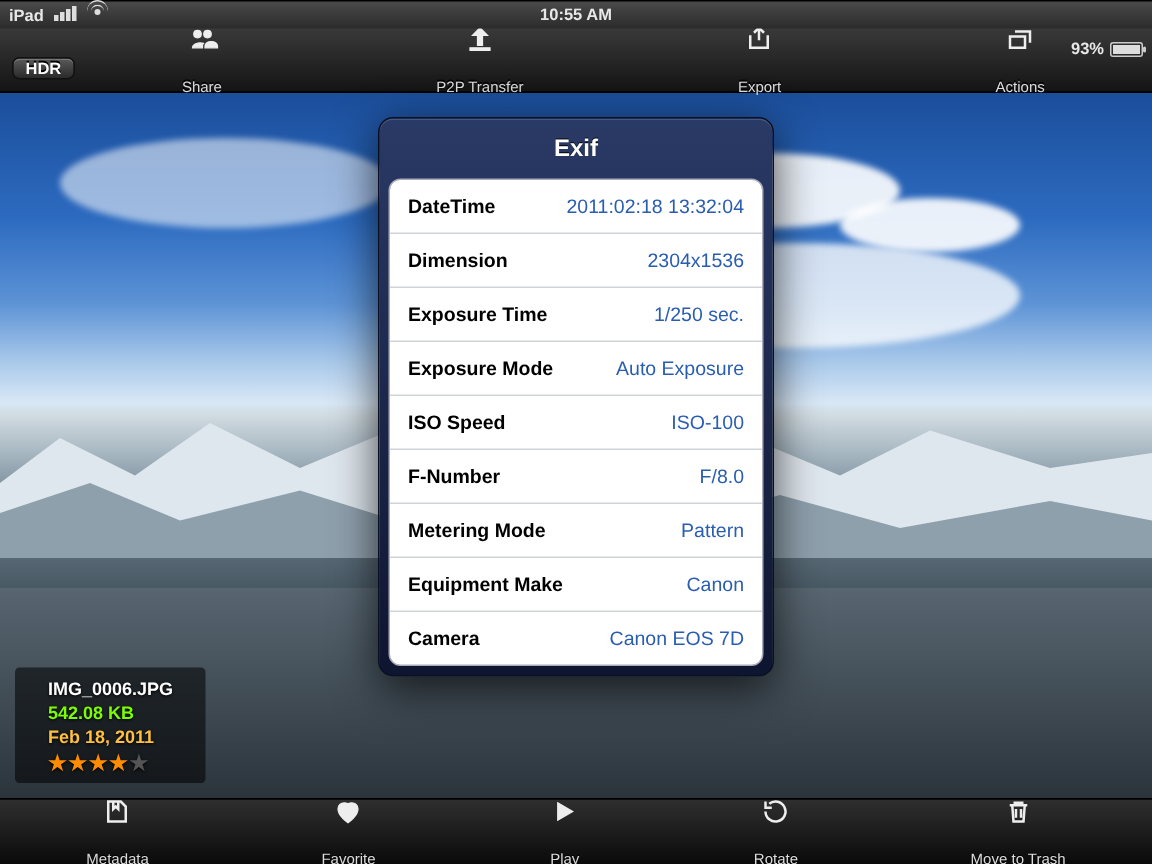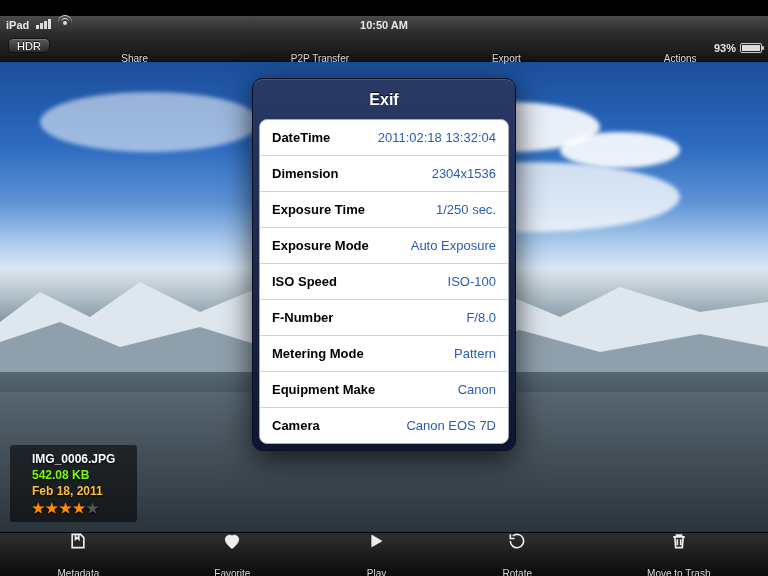--- a/index.html
+++ b/index.html
@@ -1,21 +1,21 @@
 <!DOCTYPE html>
 <html><head>
 <meta charset="utf-8">
 <style>
   * { box-sizing: border-box; margin: 0; padding: 0; }
   html, body { width: 768px; height: 576px; overflow: hidden; font-family: "Helvetica Neue", Helvetica, Arial, sans-serif; }
   body { position: relative; background: #000; color: #fff; }
 
   
   .statusbar {
-    position: absolute; top: 16px; left: 0; right: 0; height: 18px;
+    position: absolute; top: 1px; left: 0; right: 0; height: 18px;
     background: linear-gradient(#4a4a4a,#2b2b2b);
     display: flex; align-items: center; justify-content: space-between;
     font-size: 11px; font-weight: bold; color: #e8e8e8;
     padding: 0 6px; z-index: 50;
   }
   .statusbar .center { position: absolute; left: 0; right: 0; text-align: center; }
   .sig-bars { display:inline-flex; align-items:flex-end; gap:1px; margin-left:4px;}
   .sig-bars span { width:3px; background:#ddd; display:inline-block;}
   .sig-bars span:nth-child(1){height:4px;} .sig-bars span:nth-child(2){height:6px;}
   .sig-bars span:nth-child(3){height:8px;} .sig-bars span:nth-child(4){height:10px;}
@@ -36,21 +36,21 @@
   .toolbar {
     position: absolute; top: 18px; left: 0; right: 0; height: 44px;
     background: linear-gradient(#3a3a3a,#141414);
     border-bottom: 1px solid #000;
     display: flex; align-items: stretch; z-index: 40;
   }
   .hdr-btn {
     margin: 20px 0 8px 8px; padding: 0 8px;
     background: linear-gradient(#5a5a5a,#2a2a2a);
     border: 1px solid #111; border-radius: 5px;
-    display:flex; align-items:center; font-size:11px; font-weight:normal;
+    display:flex; align-items:center; font-size:11px; font-weight:bold;
     text-shadow:0 -1px 0 #000; box-shadow: inset 0 1px 0 rgba(255,255,255,.2);
   }
   .toolbar-items { flex:1; display:flex; justify-content:space-around; align-items:center; }
   .titem { display:flex; flex-direction:column; align-items:center; gap:17px; font-size:10px; color:#ddd; text-shadow:0 -1px 0 #000; cursor:pointer; padding:0 10px;text-align:center;}
   .titem .ic { width:22px; height:20px; display:flex; align-items:center; justify-content:center;}
   .ic svg { stroke:#eee; fill:#eee; }
 
   
   .bottombar {
     position:absolute; bottom:0; left:0; right:0; height:44px;
@@ -126,21 +126,21 @@
   <div>
     <span>iPad</span>
     <span class="sig-bars">
         <span></span>
         <span></span>
         <span></span>
         <span></span>
       </span>
     <span class="wifi-fan"><i></i></span>
   </div>
-  <div class="center">10:50 AM</div>
+  <div class="center">10:55 AM</div>
   <div class="batt">
     <span>93%</span>
     <span class="shell">
         <span class="fill"></span>
       </span>
   </div>
 </div>
 
 <div class="toolbar">
   <div class="hdr-btn">

